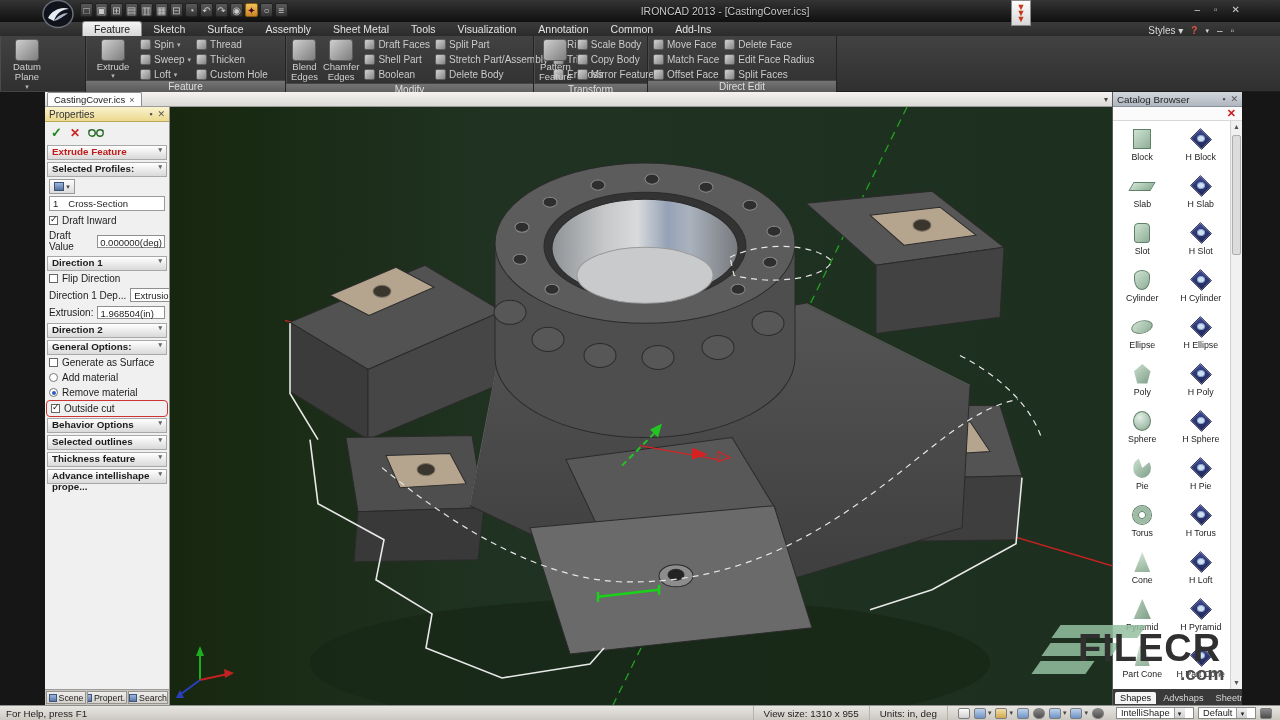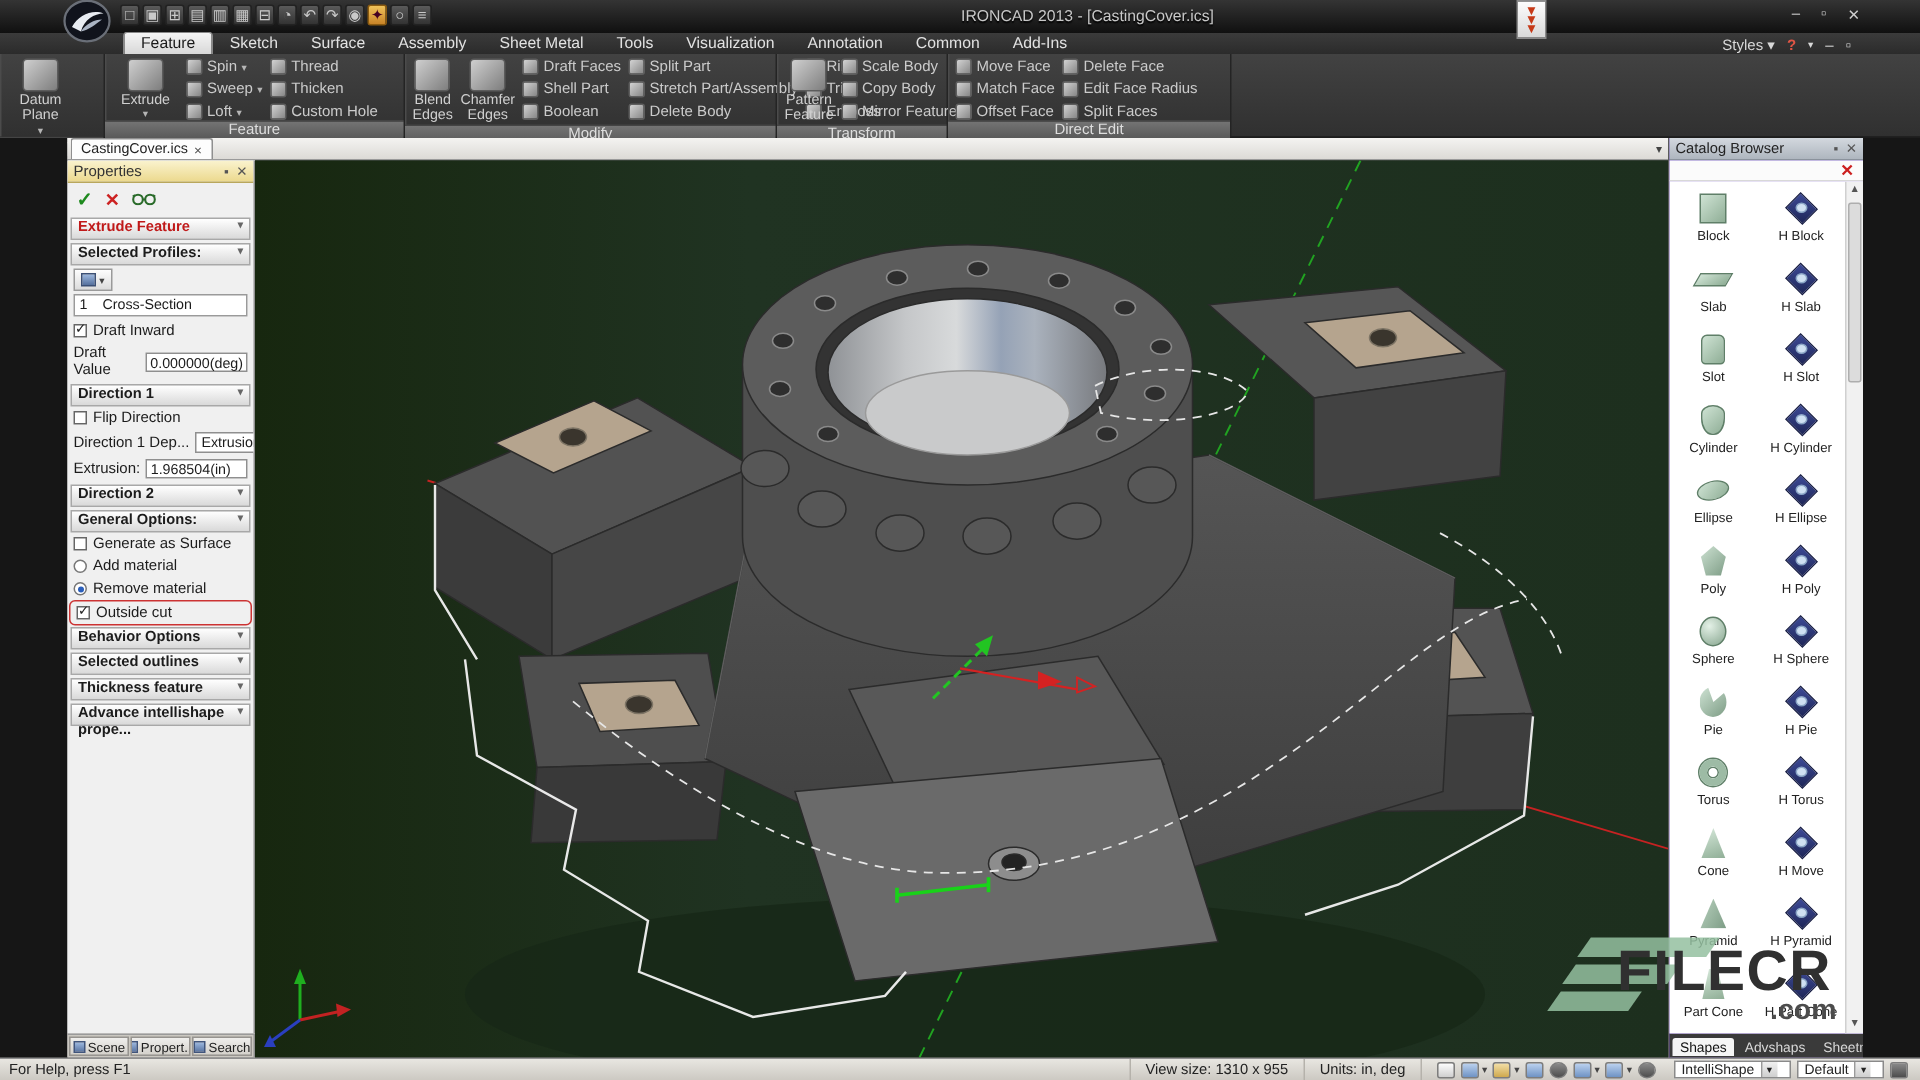--- a/index.html
+++ b/index.html
@@ -225,21 +225,21 @@
     <div id="tabrow-right">
       <span><span>Styles</span> ▾</span>
       <span class="help">?</span>
       <span style="font-size:7px;">▾</span>
       <span>–</span>
       <span>▫</span>
     </div>
   </div>
 
   <div id="ribbon">
-      <div class="rb-group" style="width: 70px;">
+      <div class="rb-group" style="width: 86px;">
         <div class="rb-body">
           <div class="rb-big">
             <div class="rb-big-icon"></div>
             <div class="rb-big-label">Datum Plane</div>
             <div class="rb-arrow">▾</div>
           </div>
         </div>
         <div class="rb-caption">Reference</div>
       </div>
       <div class="rb-group" style="width: 200px;">
@@ -802,21 +802,21 @@
               <div class="cat-icon">
                 <div class="ci cone"></div>
               </div>
               <div class="cat-label">Cone</div>
             </div>
             <div class="cat-item">
               <div class="cat-icon">
                 <div class="ci hplate"></div>
                 <div class="ci hinner"></div>
               </div>
-              <div class="cat-label">H Move</div>
+              <div class="cat-label">H Loft</div>
             </div>
             <div class="cat-item">
               <div class="cat-icon">
                 <div class="ci pyramid"></div>
               </div>
               <div class="cat-label">Pyramid</div>
             </div>
             <div class="cat-item">
               <div class="cat-icon">
                 <div class="ci hplate"></div>

